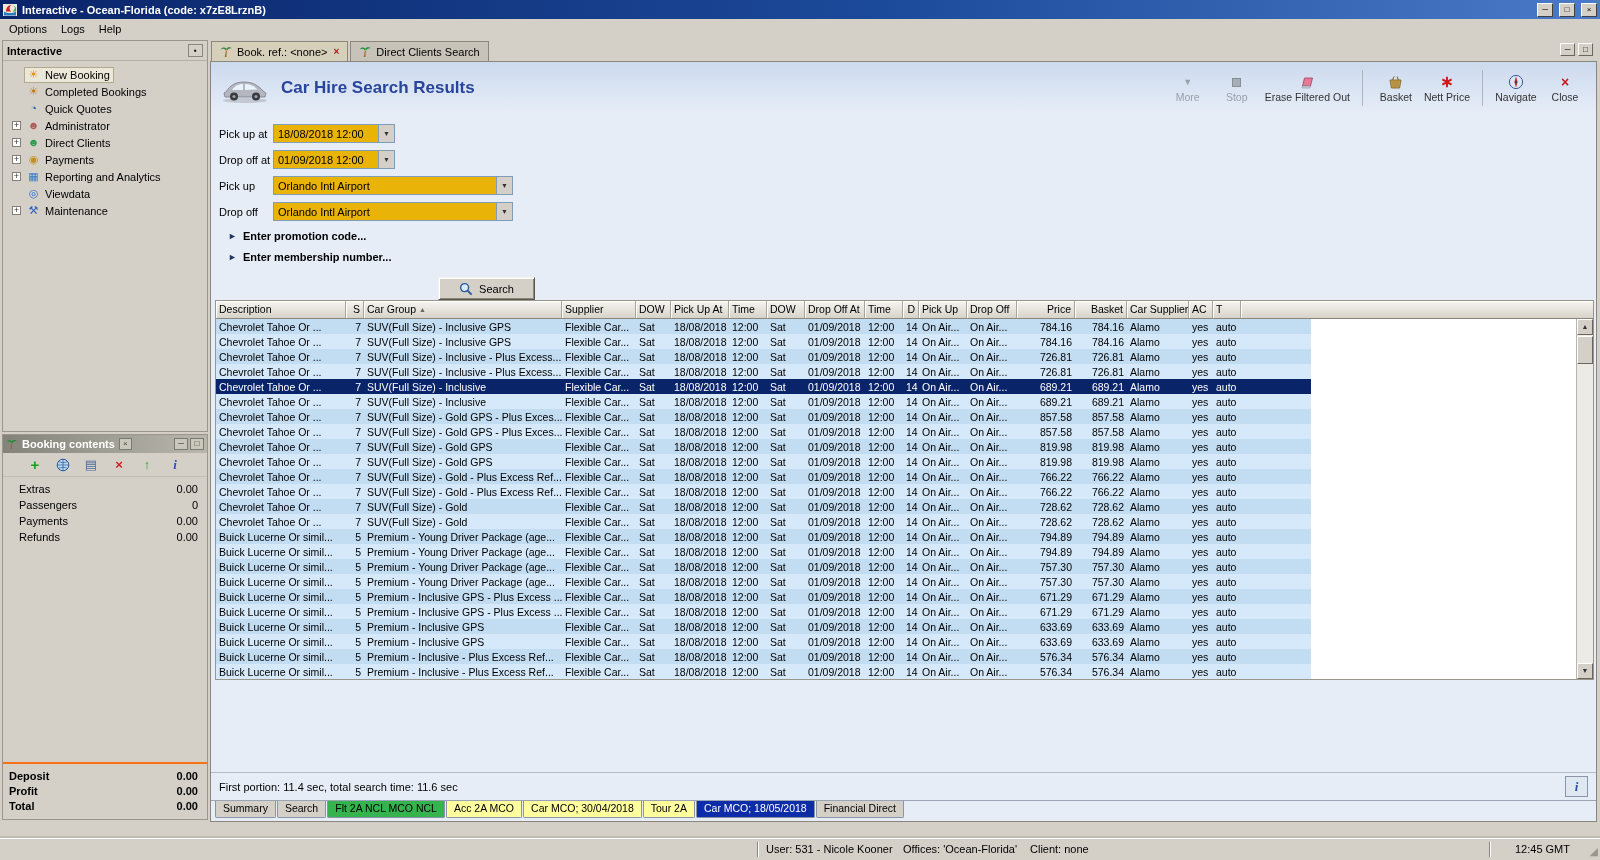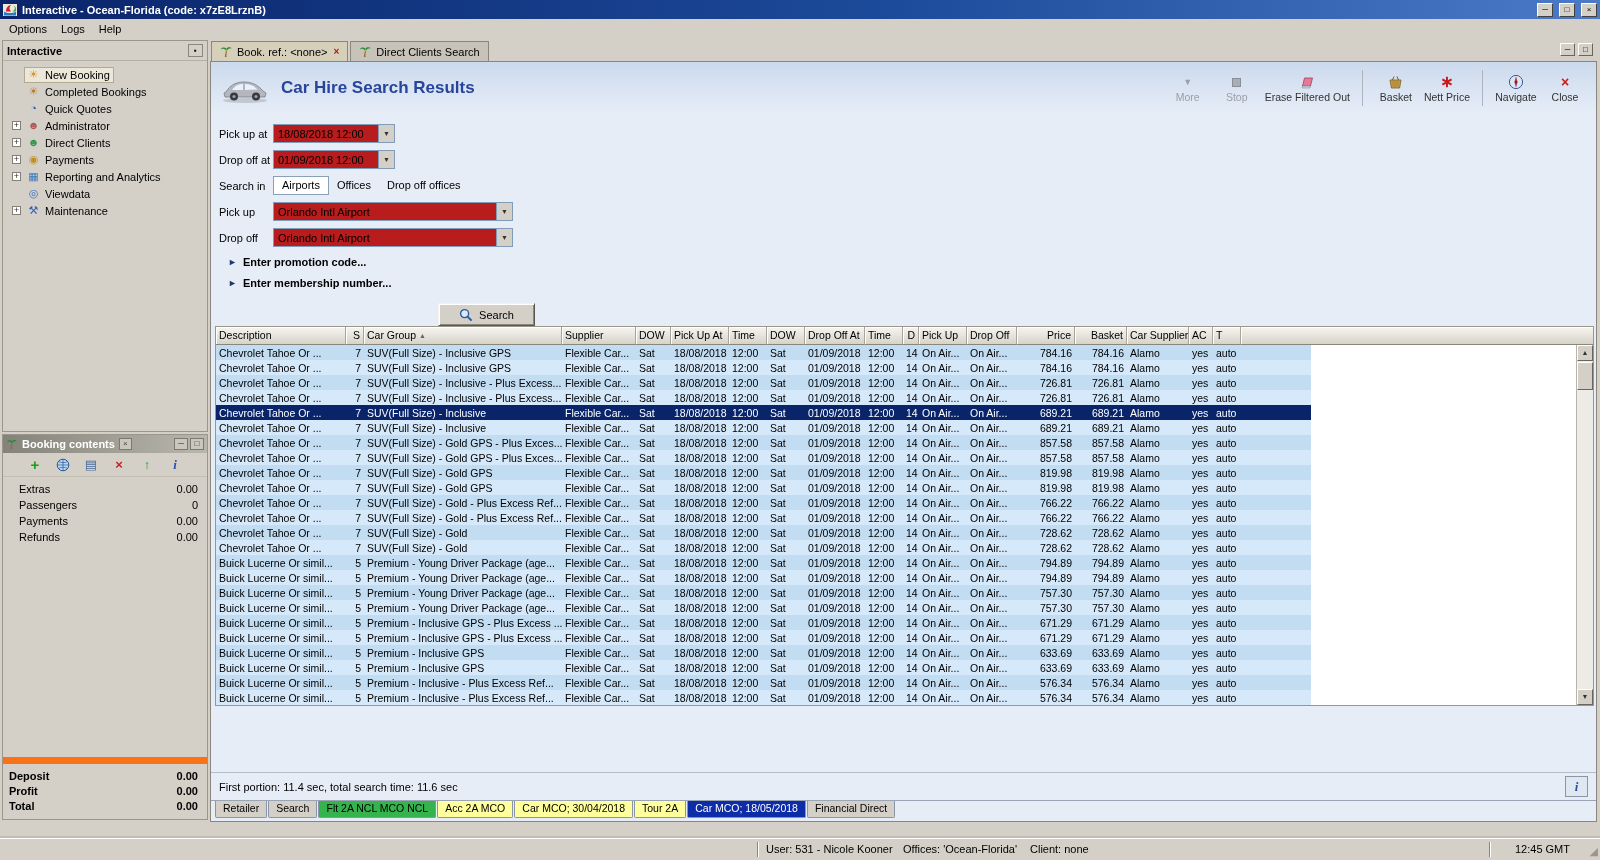--- a/index.html
+++ b/index.html
@@ -44,21 +44,21 @@
     color:#444; font-size:8px; line-height:10px; text-align:center; font-weight:normal; }
   .bc-winbtns { margin-left:auto; display:flex; gap:2px; }
   .bc-winbtn { width:14px; height:12px; background:#cac7bd; border:1px solid #7a7a72;
     color:#333; font-size:8px; line-height:10px; text-align:center; font-weight:normal; }
   .bc-toolbar { height:24px; flex:none; display:flex; align-items:center; justify-content:center;
     gap:12px; border-bottom:1px solid #c2beb4; }
   .bc-tool { width:16px; height:16px; display:inline-flex; align-items:center; justify-content:center; }
   .bc-rows { padding-top:4px; }
   .bc-row { height:16px; display:flex; align-items:center; padding:0 9px 0 16px; }
   .bc-row .val { margin-left:auto; }
-  .bc-totals { margin-top:auto; border-top:7px solid #f97316; padding:4px 9px 6px 6px; font-weight:bold; }
+  .bc-totals { margin-top:auto; border-top:2px solid #f97316; padding:4px 9px 6px 6px; font-weight:bold; }
   .bc-trow { height:15px; display:flex; align-items:center; }
   .bc-trow .val { margin-left:auto; }
   
   .main-col { position:absolute; left:210px; top:40px; width:1387px; height:782px;
     display:flex; flex-direction:column; }
   .mdi-tabrow { height:21px; flex:none; display:flex; align-items:flex-end; gap:2px;
     padding-left:1px; position:relative; }
   .mdi-tab { height:20px; display:flex; align-items:center; gap:4px; padding:0 8px;
     border:1px solid #8a867c; border-bottom:none; background:#c7c3b9; }
   .mdi-tab.active { background:#d6cfba; }
@@ -77,21 +77,21 @@
   .hdr-toolbar { margin-left:auto; display:flex; align-items:center; gap:7px; }
   .tb-btn { display:flex; flex-direction:column; align-items:center; min-width:42px; }
   .tb-ico { height:17px; display:flex; align-items:center; justify-content:center; }
   .tb-label { font-size:10.5px; color:#333; white-space:nowrap; }
   .tb-btn.disabled .tb-label { color:#9aa0a8; }
   .tb-sep { width:1px; height:36px; background:#aeb4be; margin:0 5px; }
   
   .form { flex:none; padding:10px 0 0 8px; }
   .form-row { display:flex; align-items:center; margin-bottom:7px; }
   .form-label { width:54px; flex:none; }
-  .combo { height:19px; border:1px solid #7f9db9; background:#b91c1c; display:flex; align-items:center; }
+  .combo { height:19px; border:1px solid #7f9db9; background:#eab308; display:flex; align-items:center; }
   .combo .val { padding:0 4px; flex:1; white-space:nowrap; overflow:hidden; }
   .combo .arrow { width:16px; height:17px; flex:none; background:#d4d0c8; border-left:1px solid #7f9db9;
     display:flex; align-items:center; justify-content:center; font-size:7px; color:#333; }
   .combo.date { width:122px; }
   .combo.airport { width:240px; }
   .seg { display:flex; align-items:center; height:19px; }
   .seg-item { padding:2px 8px 3px; }
   .seg-item.selected { background:#fff; border:1px solid #8aa0b8; }
   .expander { display:flex; align-items:center; gap:6px; margin:9px 0 0 9px; font-weight:bold; }
   .exp-arrow { color:#21386a; font-size:9px; }
@@ -431,28 +431,20 @@
           </span>
         </div>
         <div class="form-row">
           <span class="form-label">Drop off at</span>
           <span class="combo date">
             <span class="val">01/09/2018 12:00</span>
             <span class="arrow">▼</span>
           </span>
         </div>
         <div class="form-row">
-          <span class="form-label">Search in</span>
-          <span class="seg">
-              <span class="seg-item selected">Airports</span>
-              <span class="seg-item">Offices</span>
-              <span class="seg-item">Drop off offices</span>
-            </span>
-        </div>
-        <div class="form-row">
           <span class="form-label">Pick up</span>
           <span class="combo airport">
             <span class="val">Orlando Intl Airport</span>
             <span class="arrow">▼</span>
           </span>
         </div>
         <div class="form-row">
           <span class="form-label">Drop off</span>
           <span class="combo airport">
             <span class="val">Orlando Intl Airport</span>
@@ -1013,21 +1005,21 @@
           <span class="vs-btn vs-down">▼</span>
         </div>
       </div>
 
       <div class="statusline">
         <span>First portion: 11.4 sec, total search time: 11.6 sec</span>
         <span class="info-btn">i</span>
       </div>
 
       <div class="bottom-tabs">
-          <span class="btab default">Retailer</span>
+          <span class="btab default">Summary</span>
           <span class="btab default">Search</span>
           <span class="btab green">Flt 2A NCL MCO NCL</span>
           <span class="btab yellow">Acc 2A MCO</span>
           <span class="btab yellow">Car MCO; 30/04/2018</span>
           <span class="btab yellow">Tour 2A</span>
           <span class="btab blue active">Car MCO; 18/05/2018</span>
           <span class="btab default">Financial Direct</span>
         </div>
     </div>
   </div>

